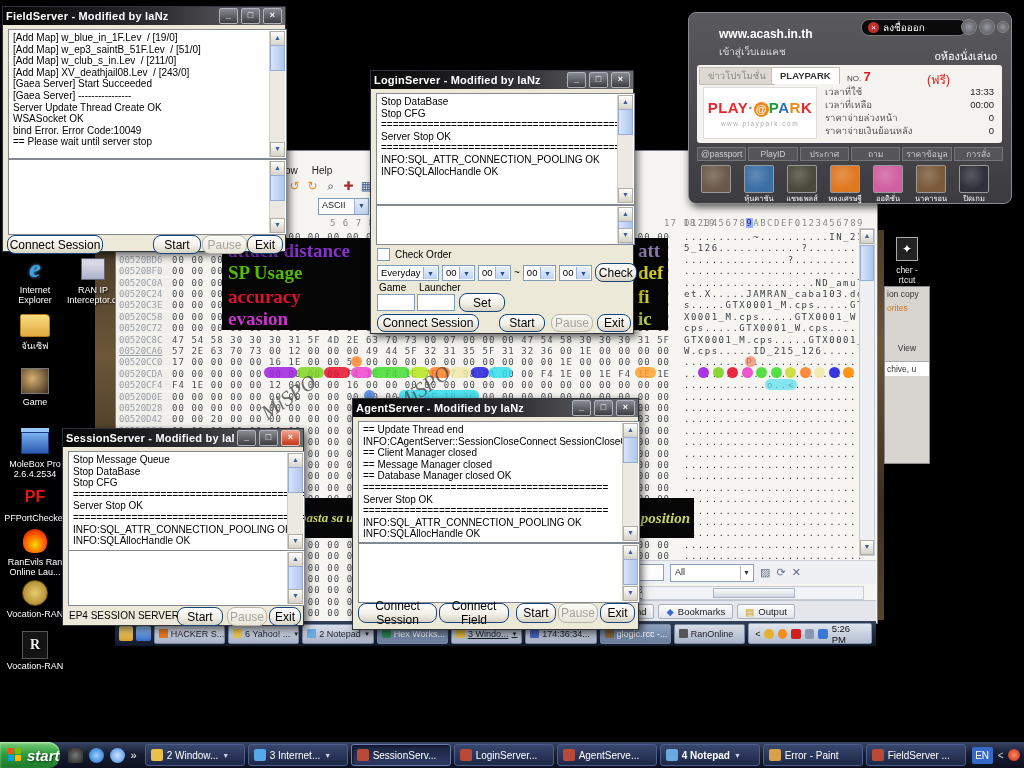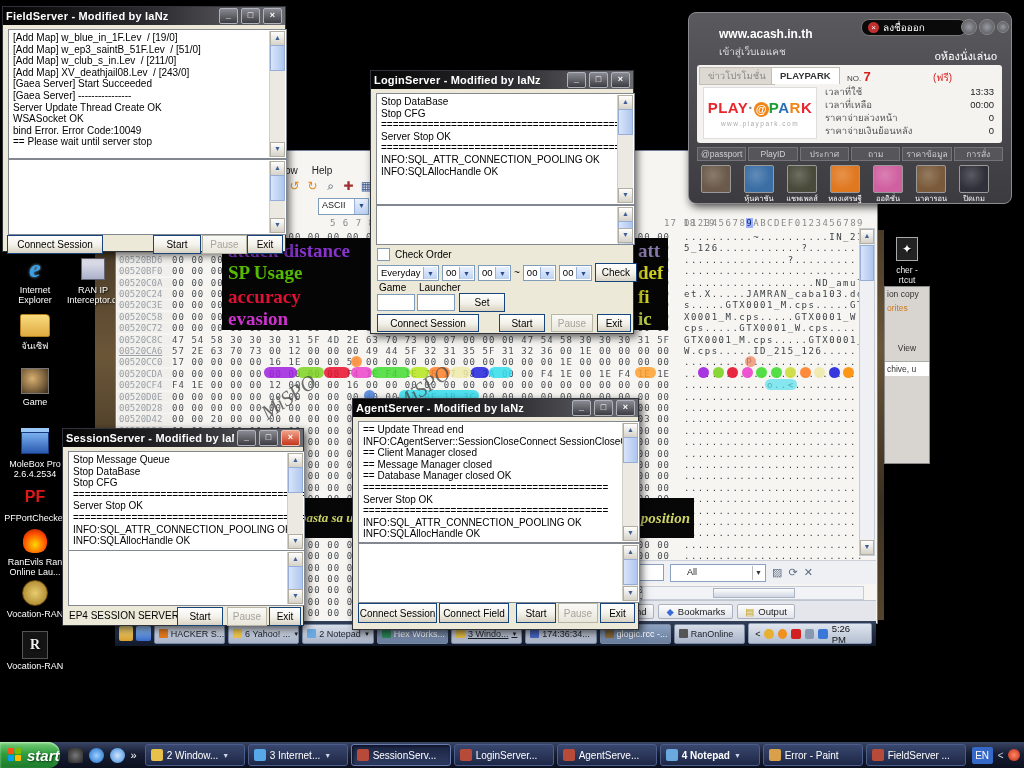--- a/index.html
+++ b/index.html
@@ -19,21 +19,21 @@
   .logbox{position:absolute;background:#fff;border:1px solid #828790;overflow:hidden;
        font-size:10px;line-height:11.6px;white-space:pre;color:#000;padding:2px 18px 0 4px;}
   .vs{position:absolute;top:1px;right:1px;bottom:1px;width:15px;background:#ebe9e2;
        border-left:1px solid #d0cec6;}
   .vsa{height:13px;background:linear-gradient(#fefefe,#d6d2c8);border:1px solid #b2aea2;
        font-size:7px;line-height:12px;text-align:center;color:#3f5f96;}
   .vsa.dn{position:absolute;bottom:0;left:0;right:0;}
   .vsthumb{position:absolute;left:0;right:0;background:linear-gradient(90deg,#d8e4fa,#aec6ee);
        border:1px solid #96aed6;}
   .xpbtn{position:absolute;background:linear-gradient(#ffffff,#f2f0e8 55%,#d8d2c2);
-       border:1px solid #16457e;border-radius:0;font-size:10px;color:#000;
+       border:1px solid #16457e;border-radius:8px;font-size:12px;color:#000;
        text-align:center;display:flex;align-items:center;justify-content:center;}
   .xpbtn.dis{color:#a6a49c;border-color:#b8b4a6;background:linear-gradient(#fafaf6,#e8e5da);}
   .winlabel{position:absolute;font-size:10px;color:#000;}
   
   #hexwin{position:absolute;left:115px;top:150px;width:761px;height:472px;z-index:1;
        background:#f6f5f1;border:1px solid #6f7f96;}
   #hex-title{position:absolute;left:115px;top:150px;width:761px;height:14px;z-index:1;
        background:linear-gradient(#cfdcf2,#93a8c8);color:#20324e;font-size:9px;line-height:14px;
        padding-left:5px;box-sizing:border-box;white-space:nowrap;overflow:hidden;}
   #hex-menu{position:absolute;left:285px;top:165px;z-index:1;font-size:10px;color:#222;
@@ -52,21 +52,21 @@
   .asciirow{position:absolute;left:684px;z-index:1;font-size:9px;letter-spacing:1.5px;color:#3c4248;white-space:pre;}
   .pill{position:absolute;z-index:2;height:11px;border-radius:6px;opacity:.85;}
   .dotc{position:absolute;z-index:2;width:11px;height:11px;border-radius:50%;opacity:.9;}
   #hex-vscroll{position:absolute;left:859px;top:228px;width:14px;height:326px;z-index:1;
        background:#eef0f4;border:1px solid #c6ccd6;}
   
   #findbar{position:absolute;left:560px;top:560px;width:316px;height:24px;z-index:1;background:#eef0f4;
        border-top:1px solid #cdd2da;display:flex;align-items:center;gap:6px;padding-left:6px;box-sizing:border-box;}
   #findinput{width:96px;height:15px;background:#fff;border:1px solid #8aa0bc;}
   #findsel{width:78px;height:16px;background:#fff;border:1px solid #8aa0bc;font-size:9px;
-       line-height:15px;padding-left:16px;position:relative;color:#222;}
+       line-height:15px;padding-left:4px;position:relative;color:#222;}
   #findsel .arr{position:absolute;right:1px;top:1px;bottom:1px;width:11px;font-size:7px;text-align:center;
        line-height:13px;color:#333;border-left:1px solid #bbb;}
   .fico{font-size:11px;color:#5a6a80;}
   #hscroll{position:absolute;left:642px;top:586px;width:220px;height:12px;z-index:1;background:#f2f3f6;
        border:1px solid #c6ccd6;}
   #hscroll .thumb{position:absolute;left:70px;top:1px;width:80px;height:8px;background:linear-gradient(#fdfdfd,#cfd6e2);border:1px solid #aab4c4;}
   #tabsbar{position:absolute;left:620px;top:600px;width:256px;height:21px;z-index:1;background:#e4e6ec;
        border-top:1px solid #c0c6d0;display:flex;align-items:center;gap:4px;font-size:9.5px;color:#222;}
   .btab{background:linear-gradient(#fdfdfd,#e2e4ea);border:1px solid #aab2c0;border-radius:2px;
        padding:1px 7px;display:flex;align-items:center;gap:4px;white-space:nowrap;}
@@ -96,21 +96,21 @@
   .pp-round{position:absolute;top:6px;width:14px;height:14px;border-radius:50%;
        background:radial-gradient(#9a9aa2,#4c4c52);border:1px solid #888;}
   #pp-url{position:absolute;left:30px;top:14px;font-size:12px;font-weight:bold;color:#fff;}
   #pp-urlsub{position:absolute;left:30px;top:31px;font-size:10px;color:#ddd;}
   #pp-corner{position:absolute;right:14px;top:34px;font-size:11px;color:#fff;}
   #pp-card{position:absolute;left:8px;top:52px;width:305px;height:78px;background:#f4f3ef;border-radius:3px;
        color:#333;font-size:9px;}
   .pp-tab{position:absolute;top:2px;height:16px;line-height:16px;padding:0 8px;font-size:9.5px;}
   #pp-no{position:absolute;left:150px;top:4px;font-size:8px;color:#444;}
   #pp-no b{color:#d81a1a;font-size:13px;}
-  #pp-free{position:absolute;left:236px;top:5px;color:#d81a1a;font-size:10px;}
+  #pp-free{position:absolute;left:230px;top:5px;color:#d81a1a;font-size:12px;}
   #pp-logo{position:absolute;left:6px;top:22px;width:112px;height:50px;background:#fff;border:1px solid #ddd;
        display:flex;flex-direction:column;align-items:center;justify-content:center;font-weight:bold;}
   #pp-stats{position:absolute;left:128px;top:20px;right:8px;}
   .pp-stat{display:flex;justify-content:space-between;font-size:9.5px;line-height:13px;color:#555;}
   #pp-nav{position:absolute;left:8px;top:134px;right:8px;height:14px;display:flex;gap:2px;}
   .pp-navitem{flex:1;background:#55555a;border:1px solid #74747a;font-size:8.5px;color:#cfcfd4;
        text-align:center;line-height:12px;white-space:nowrap;overflow:hidden;}
   #pp-games{position:absolute;left:8px;top:152px;right:8px;display:flex;gap:5px;}
   .pp-game{width:38px;text-align:center;font-size:7.5px;color:#fff;line-height:8px;}
   .pp-thumb{width:28px;height:26px;margin:0 auto 2px auto;border:1px solid #999;border-radius:2px;}

